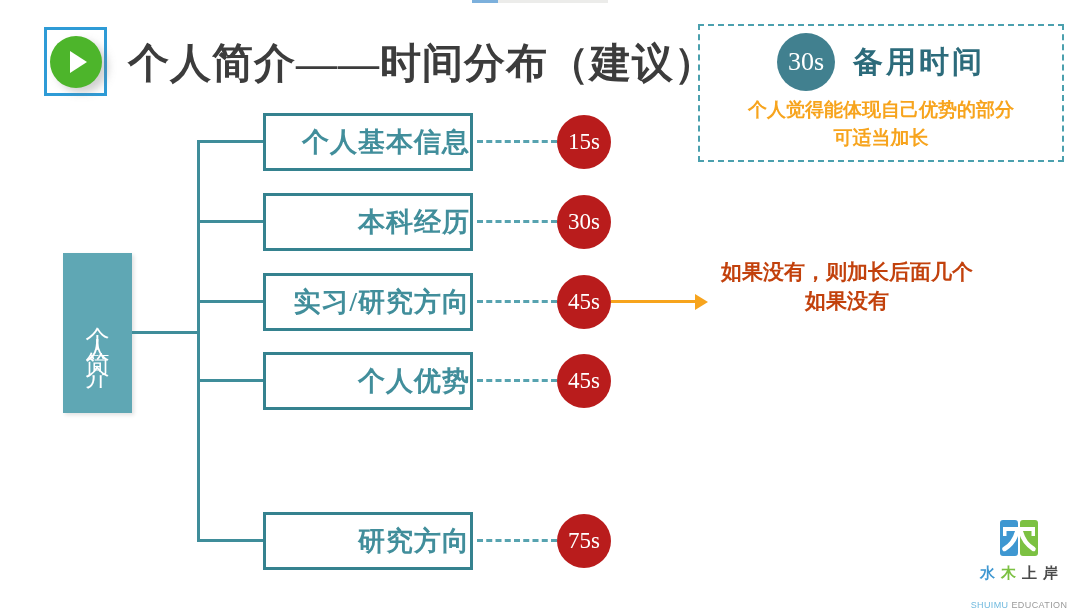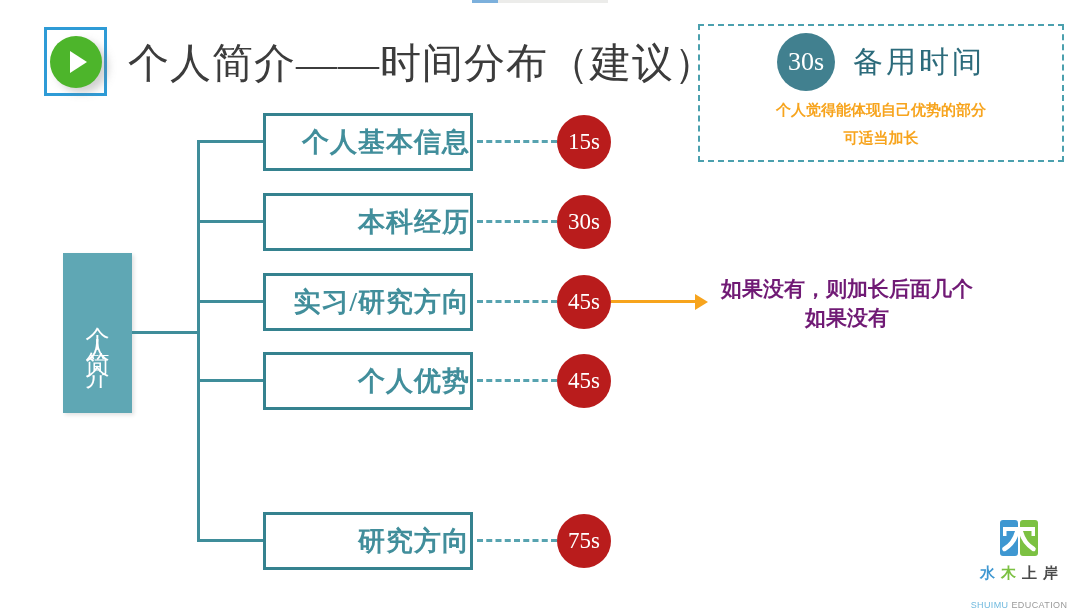--- a/index.html
+++ b/index.html
@@ -23,36 +23,36 @@
     display:flex; align-items:center; justify-content:center;
     box-shadow:6px 5px 8px rgba(120,120,120,.35);
   }
   .play-triangle {
     width:0; height:0; margin-left:5px;
     border-top:11px solid transparent; border-bottom:11px solid transparent;
     border-left:17px solid #ffffff;
   }
   .page-title {
     position:absolute; left:128px; top:36px; width:540px;
-    font-size:41px; font-weight:400; color:#3c3c3c; letter-spacing:1px; white-space:nowrap;
+    font-size:41px; font-weight:700; color:#3c3c3c; letter-spacing:1px; white-space:nowrap;
   }
 
   
   .backup-panel {
     position:absolute; left:698px; top:24px; width:366px; height:138px;
     border:2px dashed #4ba0ae; background:#ffffff;
     display:flex; flex-direction:column; align-items:center; padding-top:7px;
   }
   .backup-head { display:flex; align-items:center; gap:18px; }
   .backup-badge {
     width:58px; height:58px; border-radius:50%; background:#41808f; color:#ffffff;
     display:flex; align-items:center; justify-content:center; font-size:26px;
   }
-  .backup-title { font-size:30px; font-weight:400; color:#2c6b7b; letter-spacing:3px; }
-  .backup-note { margin-top:5px; text-align:center; color:#f7a41d; font-weight:700; font-size:15px; line-height:28px; }
+  .backup-title { font-size:30px; font-weight:700; color:#2c6b7b; letter-spacing:3px; }
+  .backup-note { margin-top:5px; text-align:center; color:#f7a41d; font-weight:700; font-size:19px; line-height:28px; }
 
   
   .root-box {
     position:absolute; left:63px; top:253px; width:69px; height:160px; background:#5fa7b4;
     display:flex; align-items:center; justify-content:center;
     box-shadow:2px 2px 4px rgba(0,0,0,.12);
   }
   .root-box span {
     writing-mode:vertical-rl; text-orientation:upright;
     color:#ffffff; font-size:24px; letter-spacing:13px;
@@ -75,22 +75,22 @@
     background:#b91c1c; color:#ffffff; display:flex; align-items:center; justify-content:center; font-size:23px;
   }
 
   
   .arrow-shaft { position:absolute; left:611px; top:300px; width:86px; height:3px; background:#f7a41d; }
   .arrow-head  {
     position:absolute; left:695px; top:294px; width:0; height:0;
     border-top:8px solid transparent; border-bottom:8px solid transparent; border-left:13px solid #f7a41d;
   }
   .annotation {
-    position:absolute; left:697px; top:275px; width:300px; text-align:center;
-    color:#701a75; font-weight:700; font-size:21px; line-height:29px;
+    position:absolute; left:697px; top:258px; width:300px; text-align:center;
+    color:#c2410c; font-weight:700; font-size:21px; line-height:29px;
   }
 
   
   .logo { position:absolute; left:958px; top:518px; width:122px; display:flex; flex-direction:column; align-items:center; font-family:"Liberation Sans",sans-serif; }
   .logo-cn { margin-top:6px; display:flex; gap:6px; font-size:15px; font-weight:700; }
   .logo-cn .c0 { color:#3e97d1; } .logo-cn .c1 { color:#7cc142; }
   .logo-cn .c2, .logo-cn .c3 { color:#4a4a4a; }
   .logo-en { margin-top:17px; font-size:9px; letter-spacing:.4px; color:#9a9a9a; }
   .logo-en .e0 { color:#6fb9de; } 
 </style>

